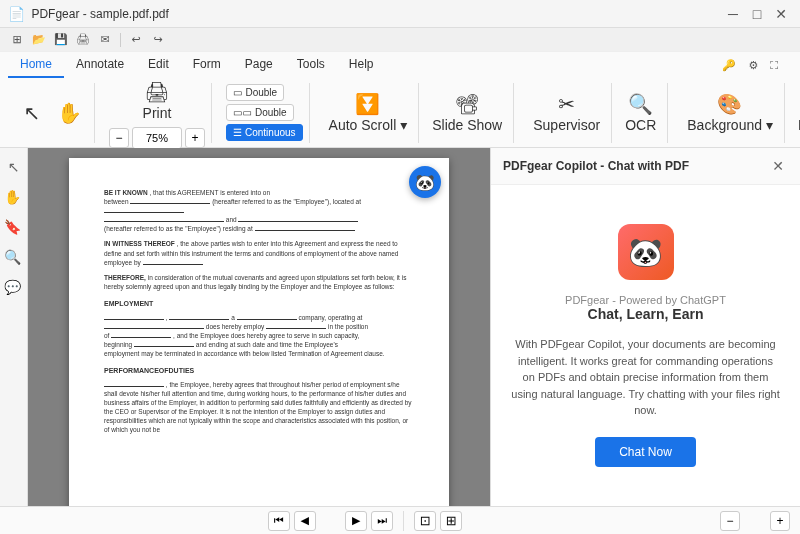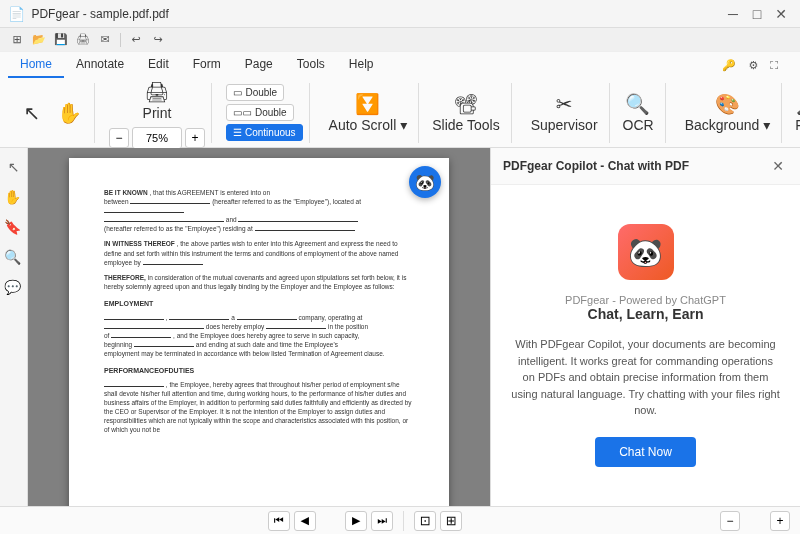--- a/index.html
+++ b/index.html
@@ -381,21 +381,21 @@
   <div class="ribbon-group">
     <button class="ribbon-btn">
       <span class="rib-icon">⏬</span>
       <span class="label">Auto Scroll ▾</span>
     </button>
   </div>
 
   <div class="ribbon-group">
     <button class="ribbon-btn">
       <span class="rib-icon">📽</span>
-      <span class="label">Slide Tools</span>
+      <span class="label">Slide Show</span>
     </button>
   </div>
 
   <div class="sep"></div>
 
   <div class="ribbon-group">
     <button class="ribbon-btn">
       <span class="rib-icon">✂</span>
       <span class="label">Supervisor</span>
     </button>

